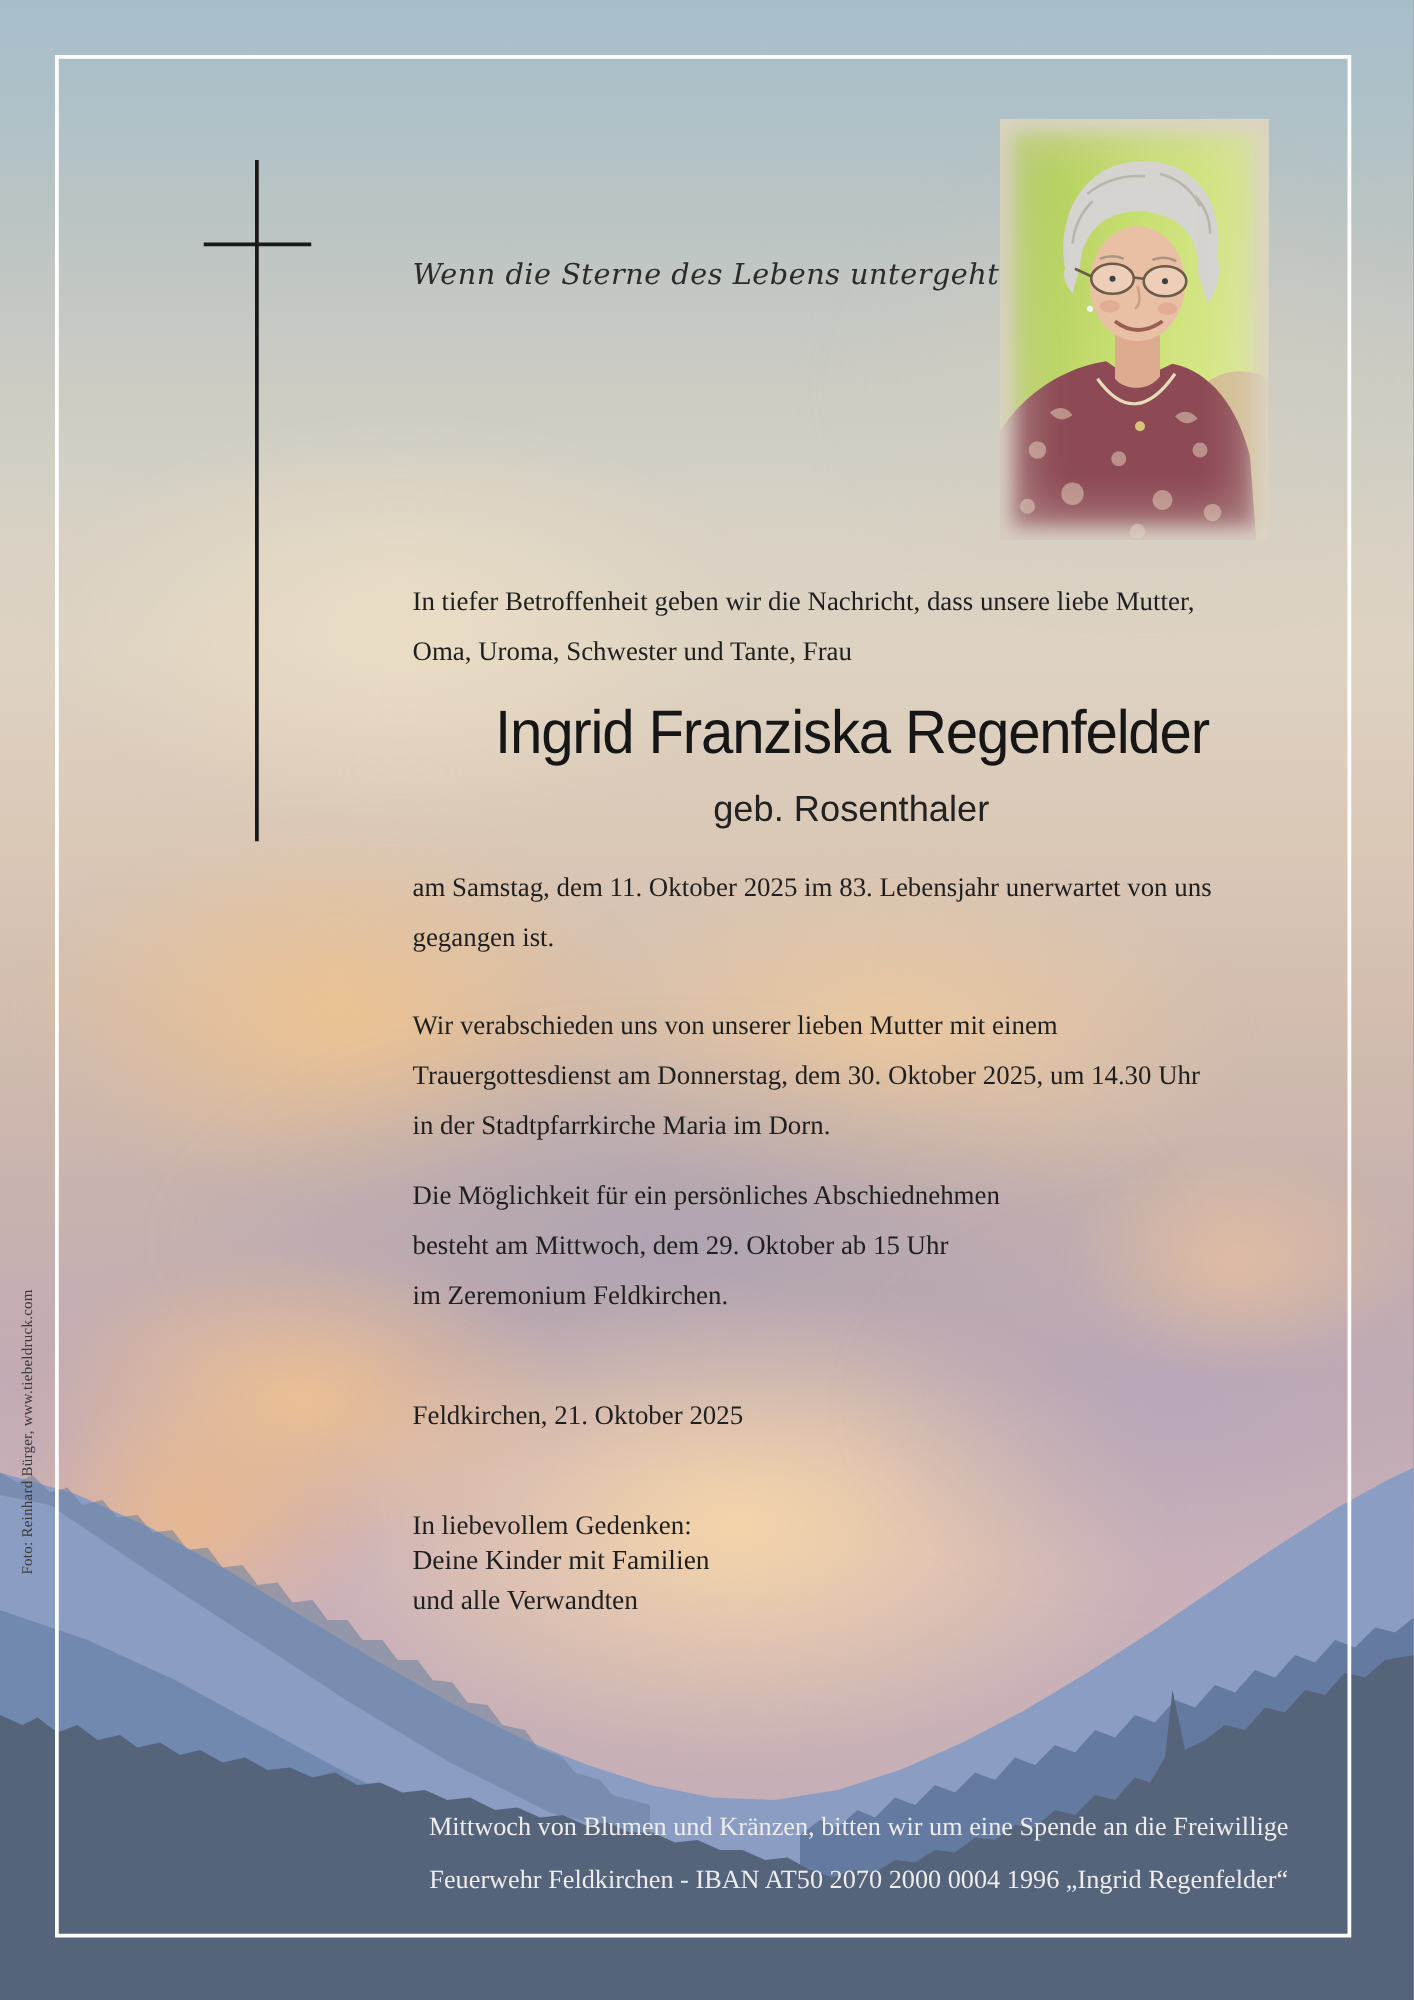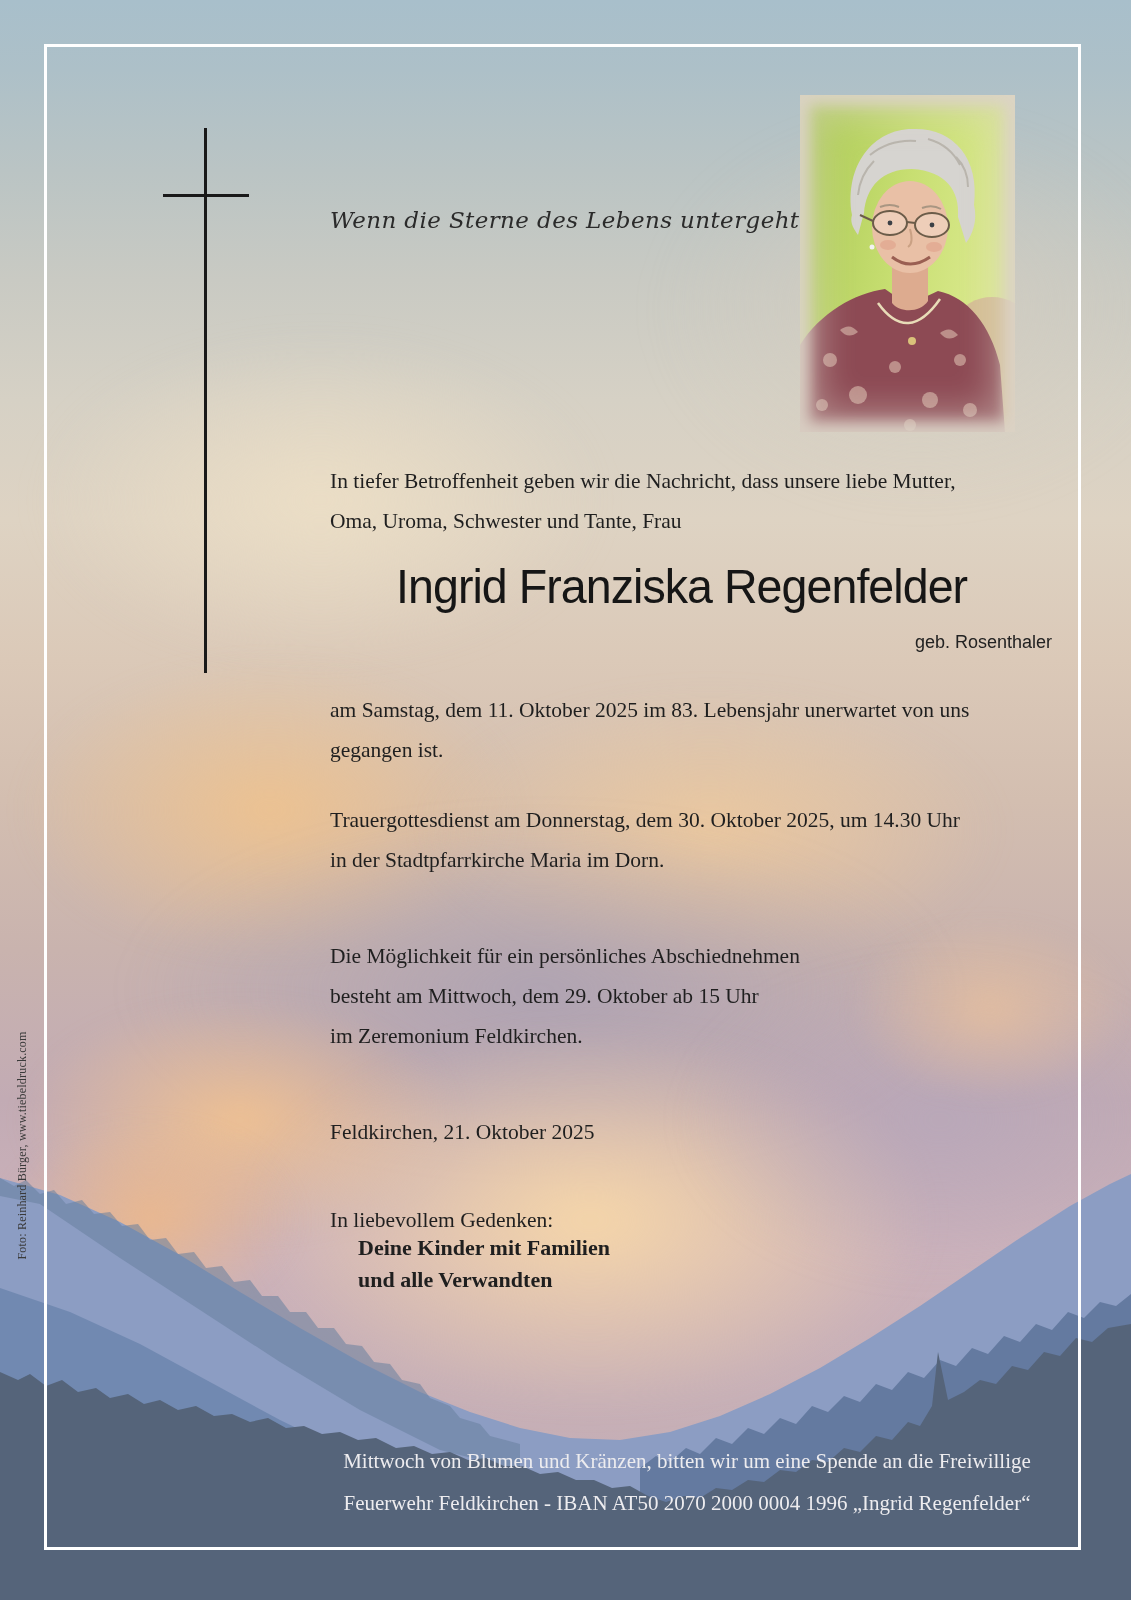--- a/index.html
+++ b/index.html
@@ -61,29 +61,29 @@
   }
   .para{position:absolute;font-size:21.5px;line-height:40px;color:#1f1f1f;}
   .intro{left:330px;top:450px;margin-top:11px;}
   .nameblock{position:absolute;left:332px;top:558px;width:700px;text-align:center;}
   .dname{
     display:inline-block;font-family:"Liberation Sans",sans-serif;font-weight:400;
     font-size:49px;letter-spacing:-1px;color:#161616;transform:scaleX(.95);transform-origin:center;
     white-space:nowrap;
   }
   .maiden{
-    position:absolute;left:352px;top:632px;width:700px;text-align:right;
-    font-family:"Liberation Sans",sans-serif;font-size:18px;color:#222;
+    position:absolute;left:331px;top:632px;width:700px;text-align:center;
+    font-family:"Liberation Sans",sans-serif;font-size:29px;color:#222;
   }
   .passing{left:330px;top:690px;}
   .service{left:330px;top:800px;}
   .farewell{left:330px;top:936px;}
   .placedate{left:330px;top:1112px;}
   .gedenken{left:330px;top:1200px;}
-  .mourners{left:330px;top:1232px;font-weight:bold;line-height:32px;font-size:22px;margin-left:28px;}
+  .mourners{left:330px;top:1232px;font-weight:normal;line-height:32px;font-size:22px;}
   .donation{
     position:absolute;left:330px;top:1440px;width:714px;text-align:center;
     font-size:21px;line-height:42px;color:#edecef;
   }
   .credit{
     position:absolute;left:-98px;top:1138px;width:240px;text-align:center;
     transform:rotate(-90deg);font-size:12px;color:#3a3a3a;letter-spacing:.2px;
   }
 </style>
 </head>
@@ -192,20 +192,21 @@
       <span class="dname">Ingrid Franziska Regenfelder</span>
     </div>
     <div class="maiden">geb. Rosenthaler</div>
 
     <div class="para passing">
       <div>am Samstag, dem 11. Oktober 2025 im 83. Lebensjahr unerwartet von uns</div>
       <div>gegangen ist.</div>
     </div>
 
     <div class="para service">
+      <div>Wir verabschieden uns von unserer lieben Mutter mit einem</div>
       <div>Trauergottesdienst am Donnerstag, dem 30. Oktober 2025, um 14.30 Uhr</div>
       <div>in der Stadtpfarrkirche Maria im Dorn.</div>
     </div>
 
     <div class="para farewell">
       <div>Die Möglichkeit für ein persönliches Abschiednehmen</div>
       <div>besteht am Mittwoch, dem 29. Oktober ab 15 Uhr</div>
       <div>im Zeremonium Feldkirchen.</div>
     </div>
 

